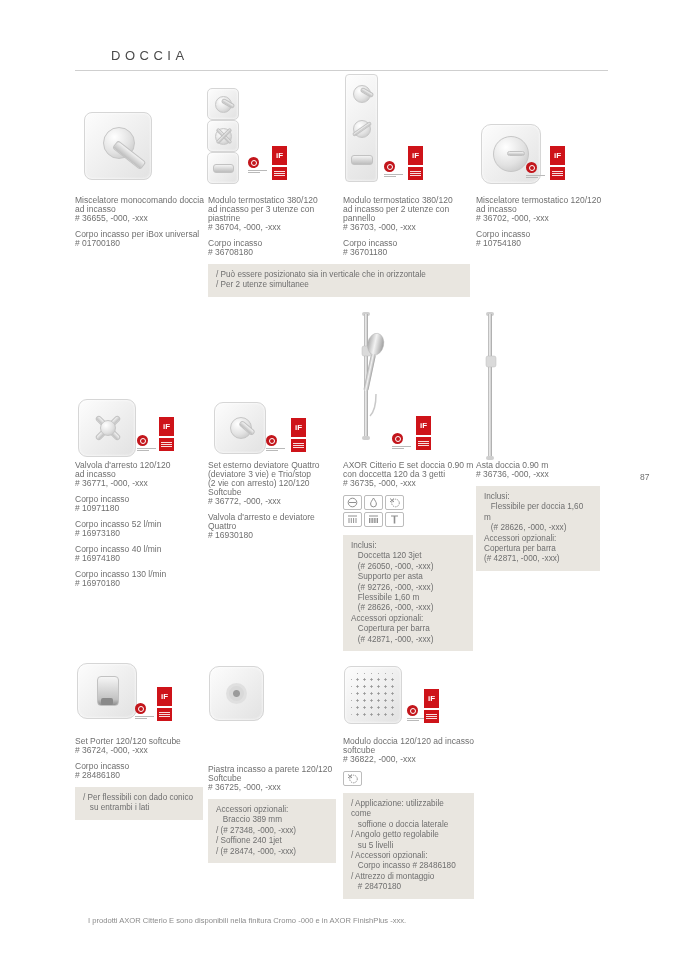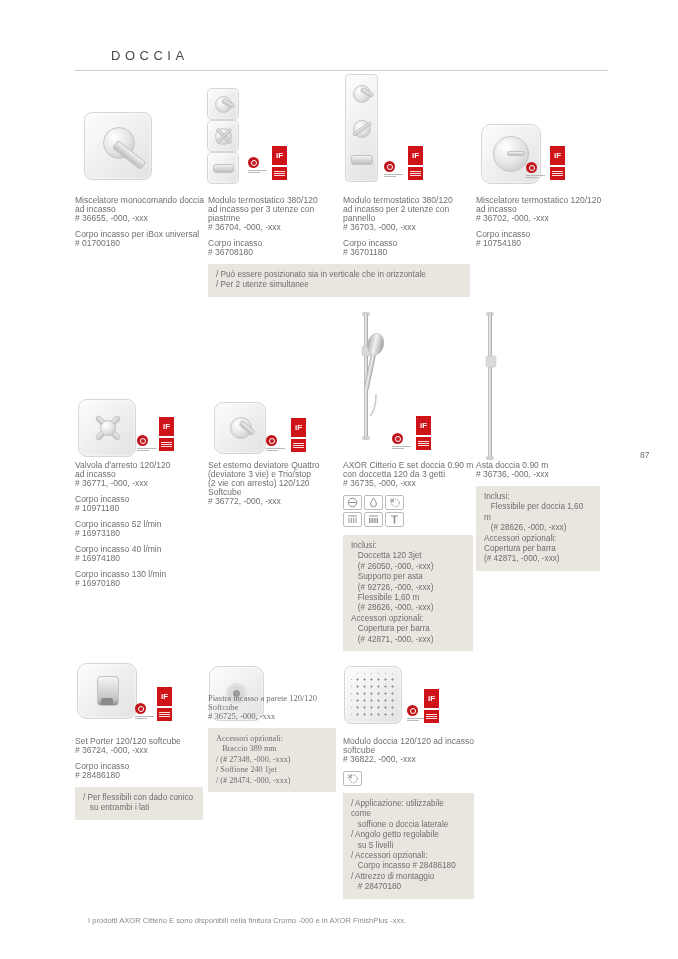--- a/index.html
+++ b/index.html
@@ -300,20 +300,24 @@
         <div class="p-code"># 16970180</div>
       </div>
   </div>
   <div class="col" style="left:208px;top:461px;width:135px;">
     <div class="para">
         <div class="p-name">Set esterno deviatore Quattro
 (deviatore 3 vie) e Trio/stop
 (2 vie con arresto) 120/120 Softcube</div>
         <div class="p-code"># 36772, -000, -xxx</div>
       </div>
+    <div class="para">
+        <div class="p-name">Valvola d'arresto e deviatore Quattro</div>
+        <div class="p-code"># 16930180</div>
+      </div>
   </div>
   <div class="col" style="left:343px;top:461px;width:131px;">
     <div class="para">
         <div class="p-name">AXOR Citterio E set doccia 0.90 m
 con doccetta 120 da 3 getti</div>
         <div class="p-code"># 36735, -000, -xxx</div>
       </div>
     <div class="spray-grid">
       <div class="spray">
           <svg width="13" height="11" viewBox="0 0 13 11">
@@ -377,21 +381,21 @@
         <div class="p-code"># 36736, -000, -xxx</div>
       </div>
     <div class="note" style="width:124px;">Inclusi:
    Flessibile per doccia 1,60 m
    (# 28626, -000, -xxx)
 Accessori opzionali:
 Copertura per barra
 (# 42871, -000, -xxx)</div>
   </div>
 
-  <div class="abs page-num" style="left:640px;top:450px;">87</div>
+  <div class="abs page-num" style="left:640px;top:472px;">87</div>
 
   <div class="img-sq" style="left:77px;top:663px;width:58px;height:54px;border-radius:10px;">
     <div class="hbar" style="left:19px;top:12px;width:20px;height:28px;border-radius:4px;background:linear-gradient(180deg,#f5f5f5,#c2c2c2 80%,#8f8f8f);"></div>
     <div class="abs" style="left:23px;top:34px;width:12px;height:7px;background:#8a8a8a;border-radius:2px;"></div>
   </div>
 
   <div class="img-sq" style="left:209px;top:666px;width:53px;height:53px;border-radius:10px;">
     <div class="abs" style="left:16px;top:16px;width:21px;height:21px;border-radius:50%;border:3px solid #e0e0e0;box-sizing:border-box;background:radial-gradient(circle,#9b9b9b 0 3px,#d9d9d9 4px);"></div>
   </div>
 
@@ -435,21 +439,21 @@
         <div class="p-name">Set Porter 120/120 softcube</div>
         <div class="p-code"># 36724, -000, -xxx</div>
       </div>
     <div class="para">
         <div class="p-name">Corpo incasso</div>
         <div class="p-code"># 28486180</div>
       </div>
     <div class="note" style="width:128px;margin-top:3px;">/ Per flessibili con dado conico
    su entrambi i lati</div>
   </div>
-  <div class="col" style="left:208px;top:694px;width:130px;font-family:Liberation Serif, serif;">
+  <div class="col" style="left:208px;top:765px;width:130px;">
     <div class="para">
         <div class="p-name">Piastra incasso a parete 120/120
 Softcube</div>
         <div class="p-code"># 36725, -000, -xxx</div>
       </div>
     <div class="note" style="width:128px;margin-top:4px;">Accessori opzionali:
    Braccio 389 mm
 / (# 27348, -000, -xxx)
 / Soffione 240 1jet
 / (# 28474, -000, -xxx)</div>

